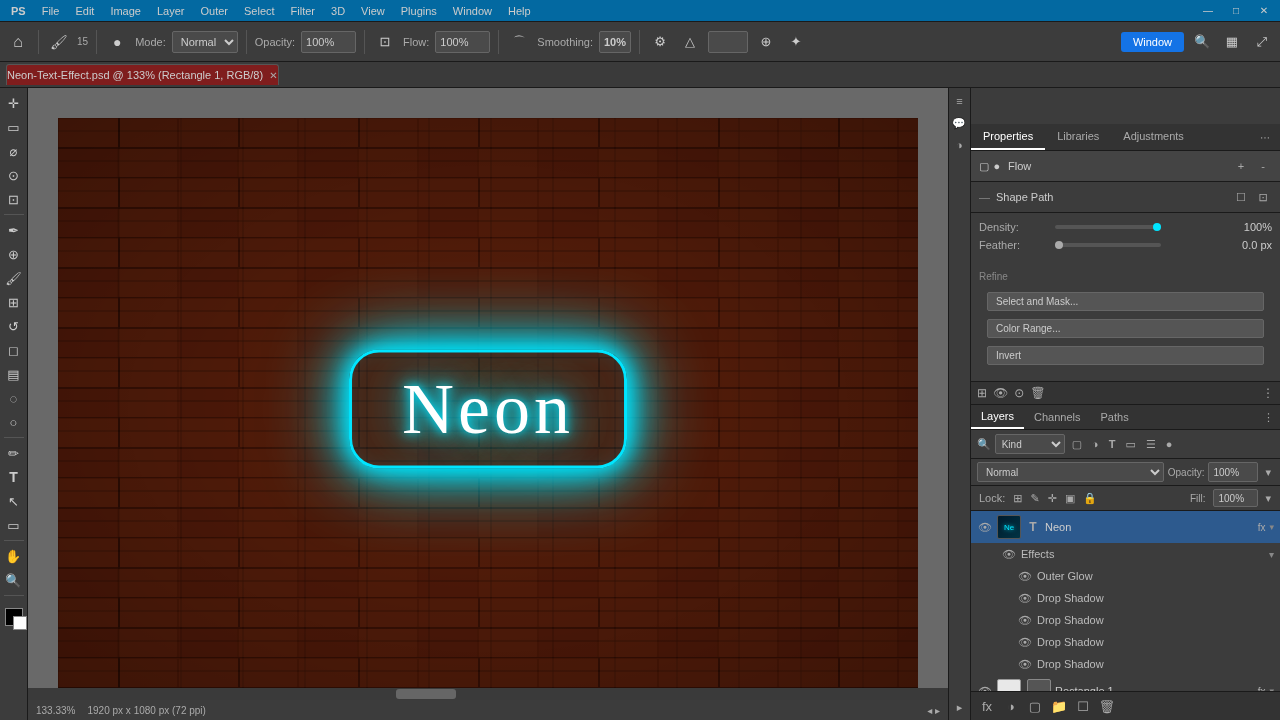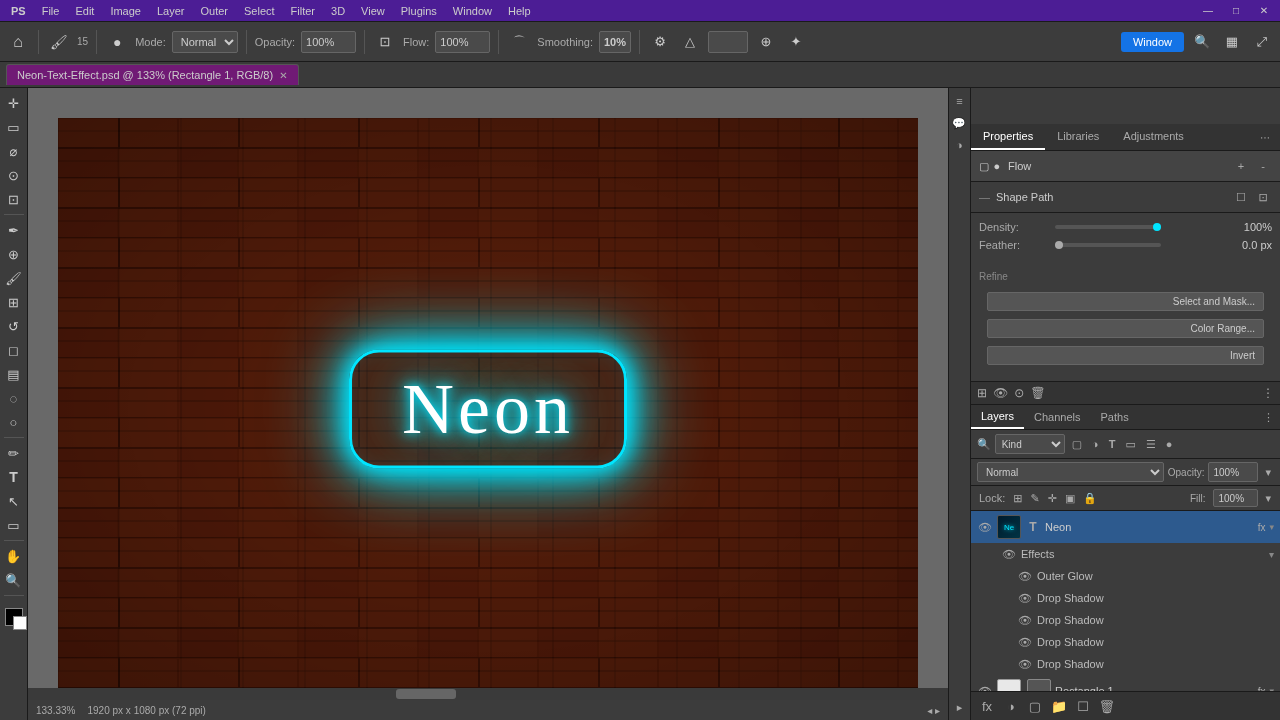--- a/index.html
+++ b/index.html
@@ -1,33 +1,33 @@
 <!DOCTYPE html>
 <html><head>
   <meta charset="utf-8">
   <style>
     * { margin: 0; padding: 0; box-sizing: border-box; }
     body { width: 1280px; height: 720px; background: #2b2b2b; font-family: Arial, sans-serif; font-size: 11px; color: #ccc; overflow: hidden; display: flex; flex-direction: column; }
 
     
-    .menu-bar { background: #4c1d95; height: 22px; display: flex; align-items: center; padding: 0 4px; gap: 2px; border-bottom: 1px solid #1a1a1a; flex-shrink: 0; }
+    .menu-bar { background: #0369a1; height: 22px; display: flex; align-items: center; padding: 0 4px; gap: 2px; border-bottom: 1px solid #1a1a1a; flex-shrink: 0; }
     .menu-item { padding: 2px 7px; color: #ccc; font-size: 11px; cursor: pointer; border-radius: 2px; }
 
     
     .toolbar { background: #3c3c3c; height: 40px; display: flex; align-items: center; padding: 0 6px; gap: 6px; border-bottom: 1px solid #1a1a1a; flex-shrink: 0; }
     .toolbar-btn { width: 24px; height: 24px; background: transparent; border: none; color: #ccc; cursor: pointer; display: flex; align-items: center; justify-content: center; border-radius: 2px; font-size: 13px; }
     .toolbar-sep { width: 1px; height: 24px; background: #555; margin: 0 2px; }
     .toolbar-label { color: #aaa; font-size: 11px; }
     .toolbar-select { background: #4a4a4a; border: 1px solid #666; color: #ccc; font-size: 11px; padding: 2px 4px; border-radius: 2px; height: 22px; }
     .toolbar-input { background: #4a4a4a; border: 1px solid #666; color: #ccc; font-size: 11px; padding: 2px 4px; border-radius: 2px; width: 50px; height: 22px; }
     .share-btn { background: #1473e6; color: white; border: none; padding: 4px 12px; border-radius: 3px; font-size: 11px; cursor: pointer; margin-left: auto; }
 
     
     .tab-bar { background: #3a3a3a; height: 26px; display: flex; align-items: center; padding: 0 6px; border-bottom: 1px solid #1a1a1a; flex-shrink: 0; }
-    .tab { background: #701a75; color: #ccc; font-size: 11px; padding: 4px 10px; border-radius: 3px 3px 0 0; border: 1px solid #555; border-bottom: none; display: flex; align-items: center; gap: 6px; }
+    .tab { background: #7f1d1d; color: #ccc; font-size: 11px; padding: 4px 0; border-radius: 3px 3px 0 0; border: 1px solid #555; border-bottom: none; display: flex; align-items: center; gap: 6px; }
     .tab-close { color: #aaa; cursor: pointer; font-size: 10px; }
 
     
     .main { display: flex; flex: 1; overflow: hidden; }
 
     
     .left-tools { width: 28px; background: #3c3c3c; display: flex; flex-direction: column; align-items: center; padding: 4px 0; gap: 2px; border-right: 1px solid #1a1a1a; flex-shrink: 0; }
     .tool-btn { width: 22px; height: 22px; background: transparent; border: none; color: #ccc; cursor: pointer; display: flex; align-items: center; justify-content: center; border-radius: 2px; font-size: 13px; }
     .tool-sep { width: 20px; height: 1px; background: #555; margin: 2px 0; }
     .color-swatch-black { width: 18px; height: 18px; background: #000; border: 1px solid #888; position: relative; margin-top: 4px; }
@@ -75,21 +75,21 @@
     .panel-header-btns { display: flex; gap: 4px; }
     .panel-icon-btn { width: 18px; height: 18px; background: transparent; border: none; color: #aaa; cursor: pointer; font-size: 11px; display: flex; align-items: center; justify-content: center; }
     .panel-section { padding: 8px; }
     .panel-row { display: flex; align-items: center; margin-bottom: 6px; }
     .panel-row-label { color: #aaa; font-size: 11px; flex: 0 0 70px; }
     .panel-row-value { color: #ccc; font-size: 11px; flex: 1; text-align: right; }
     .slider-track { flex: 1; height: 4px; background: #555; border-radius: 2px; position: relative; margin: 0 6px; }
     .slider-thumb { width: 8px; height: 8px; background: #00e5ff; border-radius: 50%; position: absolute; right: 0; top: -2px; }
     .density-thumb { right: 0; background: #00e5ff; }
     .feather-thumb { left: 0; background: #aaa; }
-    .panel-btn { background: #555; border: 1px solid #666; color: #ccc; font-size: 10px; padding: 3px 8px; border-radius: 2px; cursor: pointer; width: 100%; margin-bottom: 4px; text-align: right; }
+    .panel-btn { background: #555; border: 1px solid #666; color: #ccc; font-size: 10px; padding: 3px 8px; border-radius: 2px; cursor: pointer; width: 100%; margin-bottom: 4px; text-align: left; }
     .sub-section { padding: 6px 8px; }
     .sub-label { color: #888; font-size: 10px; margin-bottom: 4px; }
     .panel-actions { display: flex; flex-direction: column; gap: 4px; padding: 6px 8px; }
 
     
     .layers-panel { flex: 1; display: flex; flex-direction: column; overflow: hidden; }
     .layers-tabs { display: flex; background: #333; border-bottom: 1px solid #1a1a1a; align-items: center; }
     .layers-tab { padding: 5px 10px; font-size: 11px; color: #aaa; cursor: pointer; }
     .layers-tab.active { color: #fff; border-bottom: 2px solid #fff; }
     .layers-toolbar { display: flex; align-items: center; padding: 4px 6px; gap: 4px; border-bottom: 1px solid #1a1a1a; }

